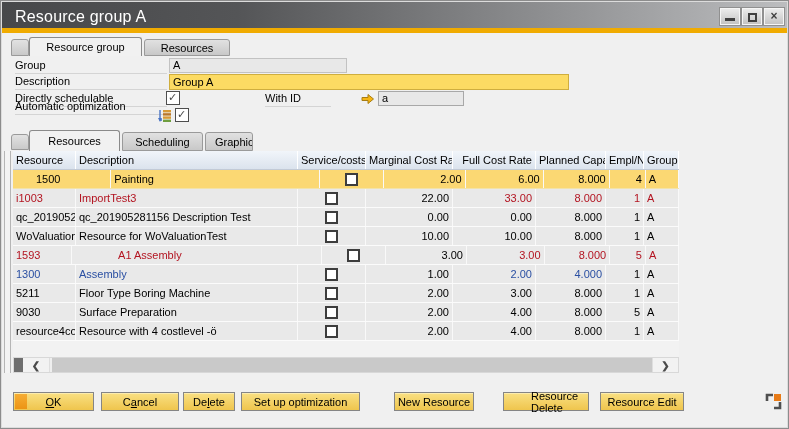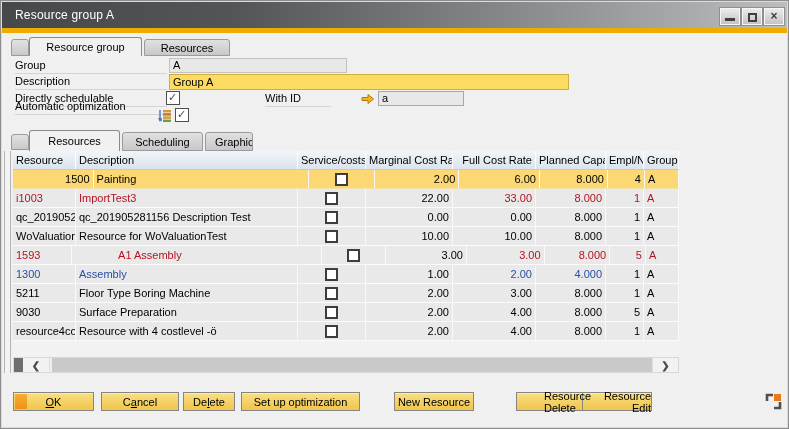--- a/index.html
+++ b/index.html
@@ -3,21 +3,21 @@
 <meta charset="utf-8">
 <style>
   * { margin:0; padding:0; box-sizing:border-box; }
   body { background:#fff; font-family:"Liberation Sans", sans-serif; }
   .window { position:relative; width:789px; height:429px; background:#f0f0f0;
             border:1px solid #8c8c8c; box-shadow:inset 0 0 0 1px #dcdcdc;
             font-size:11px; color:#000; overflow:hidden; }
   
   .titlebar { position:absolute; left:1px; top:1px; right:1px; height:26px;
               background:linear-gradient(90deg,#47484a 0%,#545557 30%,#8f9092 70%,#bcbdbf 100%); }
-  .title { position:absolute; left:13px; top:6px; color:#fff; font-size:12px; letter-spacing:0.2px; }
+  .title { position:absolute; left:13px; top:6px; color:#fff; font-size:16px; letter-spacing:0.2px; }
   .win-btn { position:absolute; top:6px; width:20px; height:17px;
              background:linear-gradient(#ebebeb,#c4c4c4); border:1px solid #f5f5f5;
              box-shadow:0 0 0 1px #909090; display:flex; align-items:flex-end; justify-content:center; }
   .glyph-min { width:10px; height:3px; background:#3f3f3f; margin-bottom:3px; }
   .glyph-max { width:9px; height:9px; border:2px solid #3f3f3f; margin-bottom:2px; }
   .glyph-close { font-size:12px; font-weight:bold; color:#3f3f3f; line-height:15px; margin-bottom:0; }
   .gold { position:absolute; left:1px; right:1px; top:27px; height:5px; background:#f0ab00; }
   
   .tab-stub { position:absolute; background:linear-gradient(#e2e2e2,#c9c9c9); border:1px solid #9a9a9a; border-radius:3px 3px 0 0; }
   .tab { position:absolute; text-align:center; white-space:nowrap; overflow:hidden;
@@ -125,21 +125,21 @@
         <div class="th" style="width: 222px; text-align: left;">Description</div>
         <div class="th" style="width: 68px; text-align: left;">Service/costs</div>
         <div class="th" style="width: 87px; text-align: right;">Marginal Cost Rate</div>
         <div class="th" style="width: 83px; text-align: right;">Full Cost Rate</div>
         <div class="th" style="width: 70px; text-align: right;">Planned Capaci</div>
         <div class="th" style="width: 38px; text-align: right;">Empl/No.</div>
         <div class="th" style="width: 35px; text-align: left;">Group</div>
       </div>
     <div id="tbody">
         <div class="tr selected">
-          <div class="td" style="width: 83px; text-align: right;">1500</div>
+          <div class="td" style="width: 83px; text-align: left; margin-left: 20px;">1500</div>
           <div class="td" style="width: 222px; text-align: left;">Painting</div>
           <div class="td" style="width: 68px; text-align: center;"><span class="cb"></span></div>
           <div class="td" style="width: 87px; text-align: right;">2.00</div>
           <div class="td" style="width: 83px; text-align: right;">6.00</div>
           <div class="td" style="width: 70px; text-align: right;">8.000</div>
           <div class="td" style="width: 38px; text-align: right;">4</div>
           <div class="td" style="width: 35px; text-align: left;">A</div>
         </div>
         <div class="tr">
           <div class="td" style="width: 63px; text-align: left; color: rgb(179, 20, 33);">i1003</div>
@@ -245,24 +245,24 @@
   </div>
   <div class="btn" style="left:182px; width:52px;">
     <span class="btn-label"><span>De</span><span class="u">l</span><span>ete</span></span>
   </div>
   <div class="btn" style="left:240px; width:119px;">
     <span class="btn-label"><span>Set up optimization</span></span>
   </div>
   <div class="btn" style="left:393px; width:80px;">
     <span class="btn-label"><span>New Resource</span></span>
   </div>
-  <div class="btn" style="left:515px; width:86px;padding-left:27px;">
+  <div class="btn" style="left:502px; width:86px;padding-left:27px;">
     <span class="btn-label"><span>Resource Delete</span></span>
   </div>
-  <div class="btn" style="left:581px; width:70px;text-align:right;">
+  <div class="btn" style="left:599px; width:84px;text-align:right;">
     <span class="btn-label"><span>Resource Edit</span></span>
   </div>
 
   <svg style="position:absolute; left:764px; top:392px;" width="17" height="17">
     <rect x="9" y="1" width="7" height="7" fill="#e87b17"></rect>
     <path d="M2 8 V2 H8" fill="none" stroke="#4f4f4f" stroke-width="2.6"></path>
     <path d="M15 9 V15 H9" fill="none" stroke="#4f4f4f" stroke-width="2.6"></path>
   </svg>
 
 </div>

